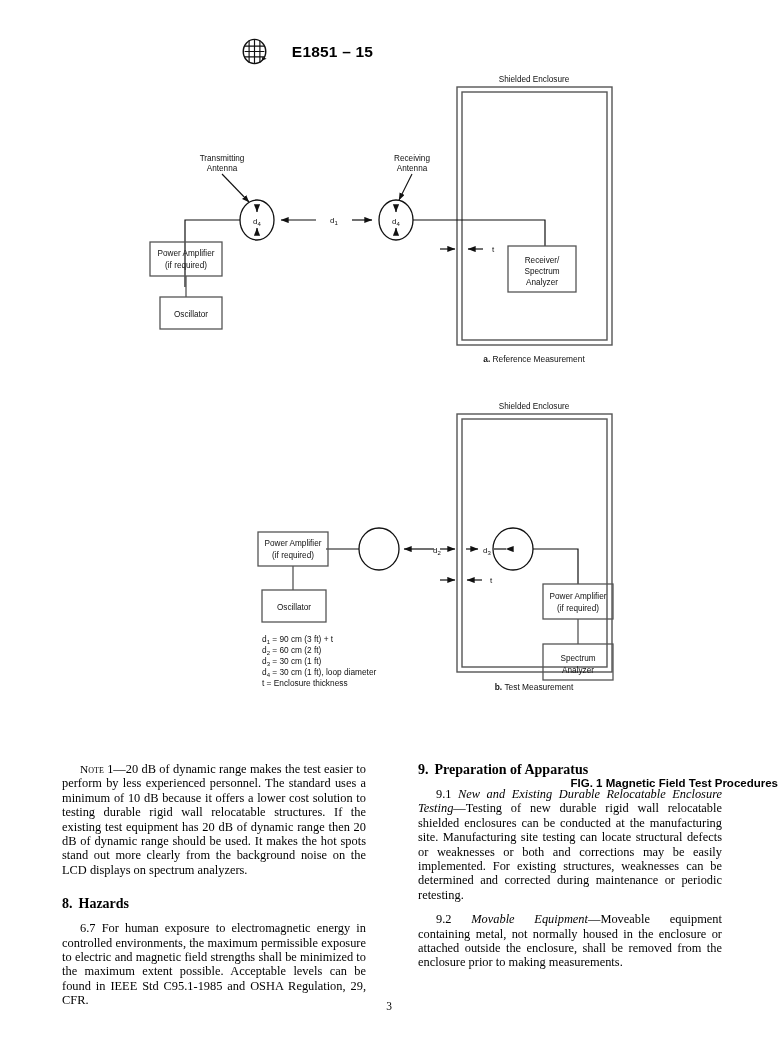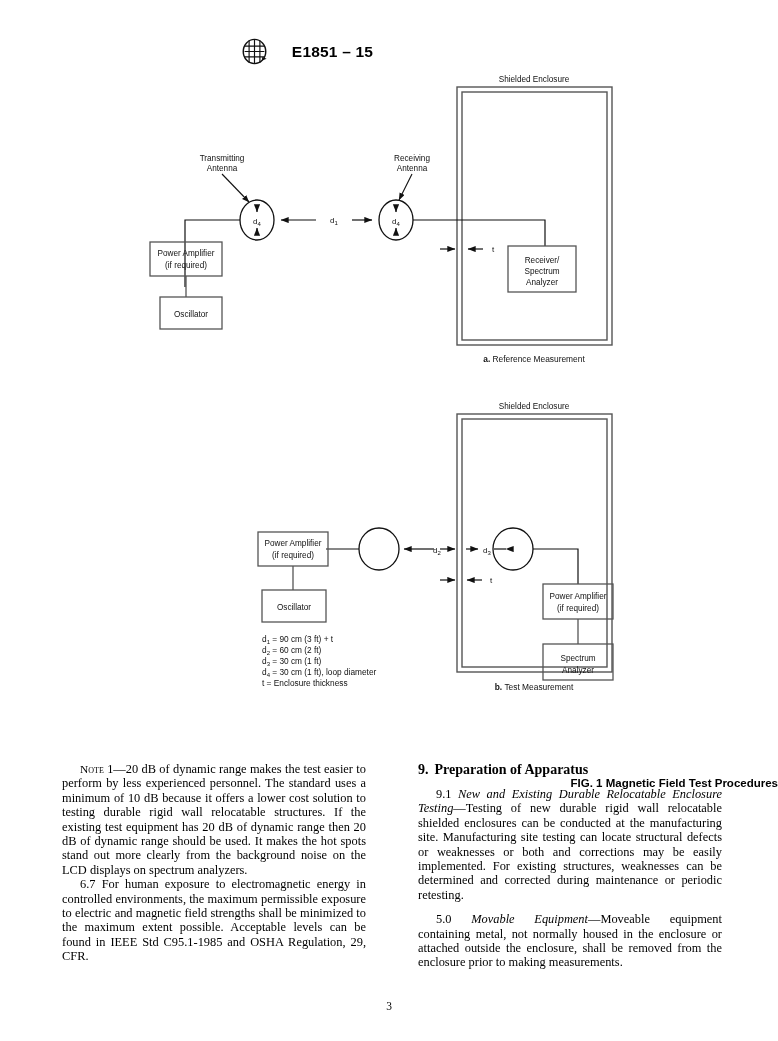--- a/index.html
+++ b/index.html
@@ -207,30 +207,33 @@
     </svg>
 
     <div class="fig-caption">FIG. 1 Magnetic Field Test Procedures</div>
   </div>
 
   <div class="body-cols">
 
     <div class="col col-left">
       <p class="note"><span class="note-label">Note</span><span> 1—20 dB of dynamic range makes the test easier to perform by less experienced personnel. The standard uses a minimum of 10 dB because it offers a lower cost solution to testing durable rigid wall relocatable structures. If the existing test equipment has 20 dB of dynamic range then 20 dB of dynamic range should be used. It makes the hot spots stand out more clearly from the background noise on the LCD displays on spectrum analyzers.</span></p>
 
+      <h3 class="sect">
+        <span class="num">8.</span><span>Hazards</span>
+      </h3>
 
       <p class="para"><span>6.7</span><span> For human exposure to electromagnetic energy in controlled environments, the maximum permissible exposure to electric and magnetic field strengths shall be minimized to the maximum extent possible. Acceptable levels can be found in IEEE Std C95.1-1985 and OSHA Regulation, 29, CFR.</span></p>
     </div>
 
     <div class="col col-right">
       <h3 class="sect">
         <span class="num">9.</span><span>Preparation of Apparatus</span>
       </h3>
 
       <p class="para"><span>9.1</span> <span class="it">New and Existing Durable Relocatable Enclosure Testing</span><span>—Testing of new durable rigid wall relocatable shielded enclosures can be conducted at the manufacturing site. Manufacturing site testing can locate structural defects or weaknesses or both and corrections may be easily implemented. For existing structures, weaknesses can be determined and corrected during maintenance or periodic retesting.</span></p>
 
-      <p class="para"><span>5.0</span> <span class="it">Movable Equipment</span><span>—Moveable equipment containing metal, not normally housed in the enclosure or attached outside the enclosure, shall be removed from the enclosure prior to making measurements.</span></p>
+      <p class="para"><span>9.2</span> <span class="it">Movable Equipment</span><span>—Moveable equipment containing metal, not normally housed in the enclosure or attached outside the enclosure, shall be removed from the enclosure prior to making measurements.</span></p>
     </div>
   </div>
 
   <div class="page-num">3</div>
 
 </div>
 
 </body></html>

